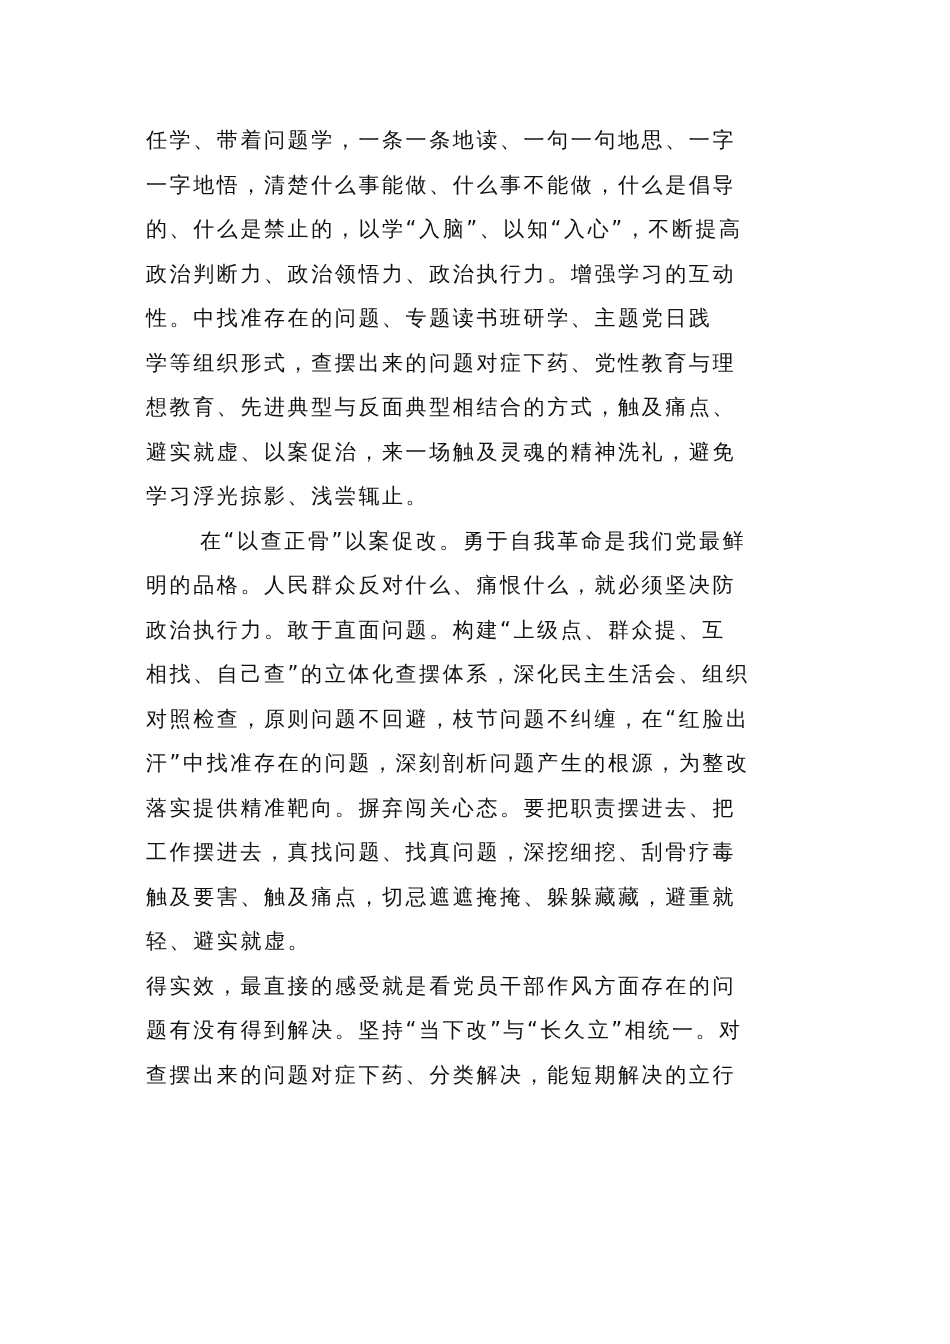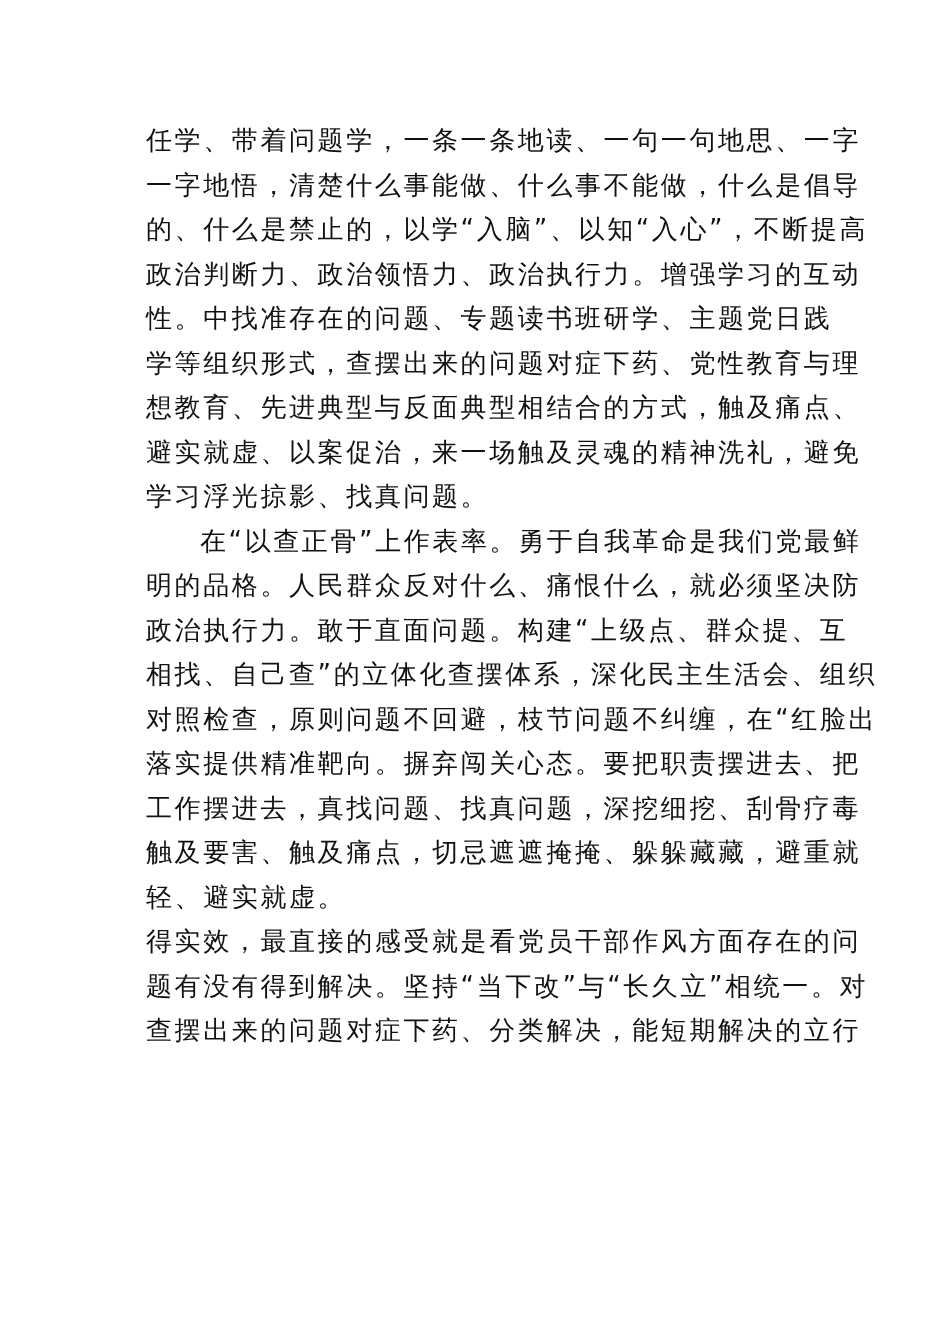--- a/index.html
+++ b/index.html
@@ -17,21 +17,21 @@
     position: absolute;
     left: 146px;
     top: 118px;
     width: 660px;
   }
   .line {
     display: block;
     height: 44.5px;
     line-height: 44.5px;
     font-family: "DejaVu Sans", "Liberation Sans", sans-serif;
-    font-size: 26px;
+    font-size: 21px;
     color: #111111;
     white-space: nowrap;
     letter-spacing: 2.6px;
   }
   .line.indent {
     padding-left: 54px;
   }
 </style>
 </head>
 <body>
@@ -39,28 +39,29 @@
 <div class="page">
   <div>
     <span class="line">任学、带着问题学，一条一条地读、一句一句地思、一字</span>
     <span class="line">一字地悟，清楚什么事能做、什么事不能做，什么是倡导</span>
     <span class="line">的、什么是禁止的，以学“入脑”、以知“入心”，不断提高</span>
     <span class="line">政治判断力、政治领悟力、政治执行力。增强学习的互动</span>
     <span class="line">性。中找准存在的问题、专题读书班研学、主题党日践</span>
     <span class="line">学等组织形式，查摆出来的问题对症下药、党性教育与理</span>
     <span class="line">想教育、先进典型与反面典型相结合的方式，触及痛点、</span>
     <span class="line">避实就虚、以案促治，来一场触及灵魂的精神洗礼，避免</span>
-    <span class="line">学习浮光掠影、找真问题。</span>
+    <span class="line">学习浮光掠影、浅尝辄止。</span>
   </div>
   <div>
-    <span class="line indent">在“以查正骨”上作表率。勇于自我革命是我们党最鲜</span>
+    <span class="line indent">在“以查正骨”以案促改。勇于自我革命是我们党最鲜</span>
     <span class="line">明的品格。人民群众反对什么、痛恨什么，就必须坚决防</span>
     <span class="line">政治执行力。敢于直面问题。构建“上级点、群众提、互</span>
     <span class="line">相找、自己查”的立体化查摆体系，深化民主生活会、组织</span>
     <span class="line">对照检查，原则问题不回避，枝节问题不纠缠，在“红脸出</span>
+    <span class="line">汗”中找准存在的问题，深刻剖析问题产生的根源，为整改</span>
     <span class="line">落实提供精准靶向。摒弃闯关心态。要把职责摆进去、把</span>
     <span class="line">工作摆进去，真找问题、找真问题，深挖细挖、刮骨疗毒</span>
     <span class="line">触及要害、触及痛点，切忌遮遮掩掩、躲躲藏藏，避重就</span>
     <span class="line">轻、避实就虚。</span>
   </div>
   <div>
     <span class="line">得实效，最直接的感受就是看党员干部作风方面存在的问</span>
     <span class="line">题有没有得到解决。坚持“当下改”与“长久立”相统一。对</span>
     <span class="line">查摆出来的问题对症下药、分类解决，能短期解决的立行</span>
   </div>

